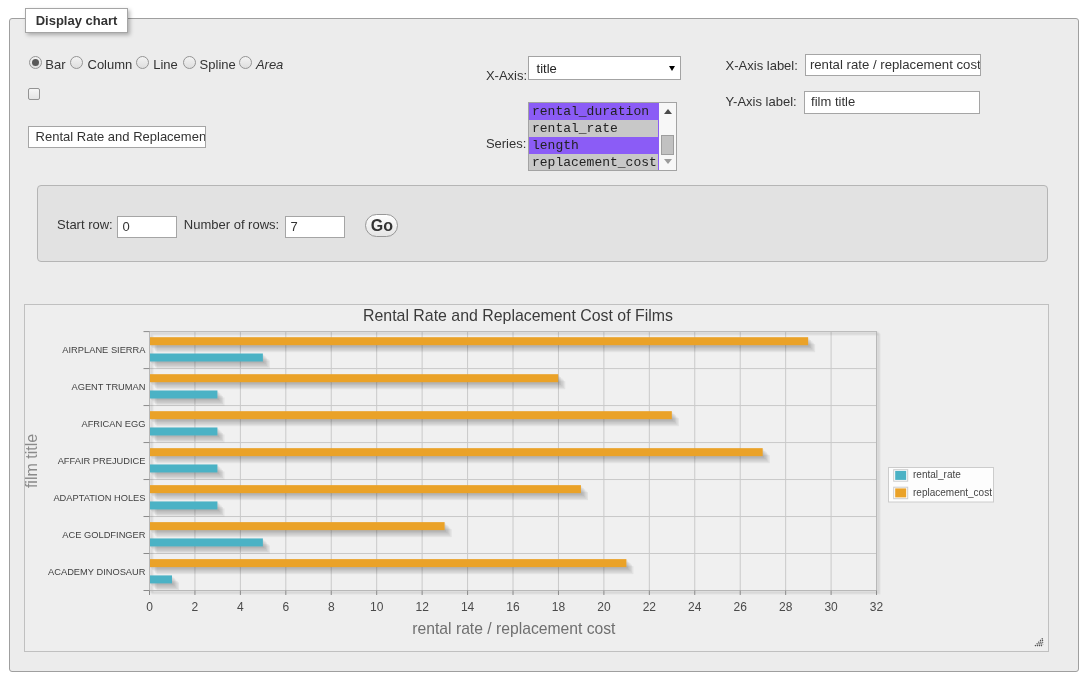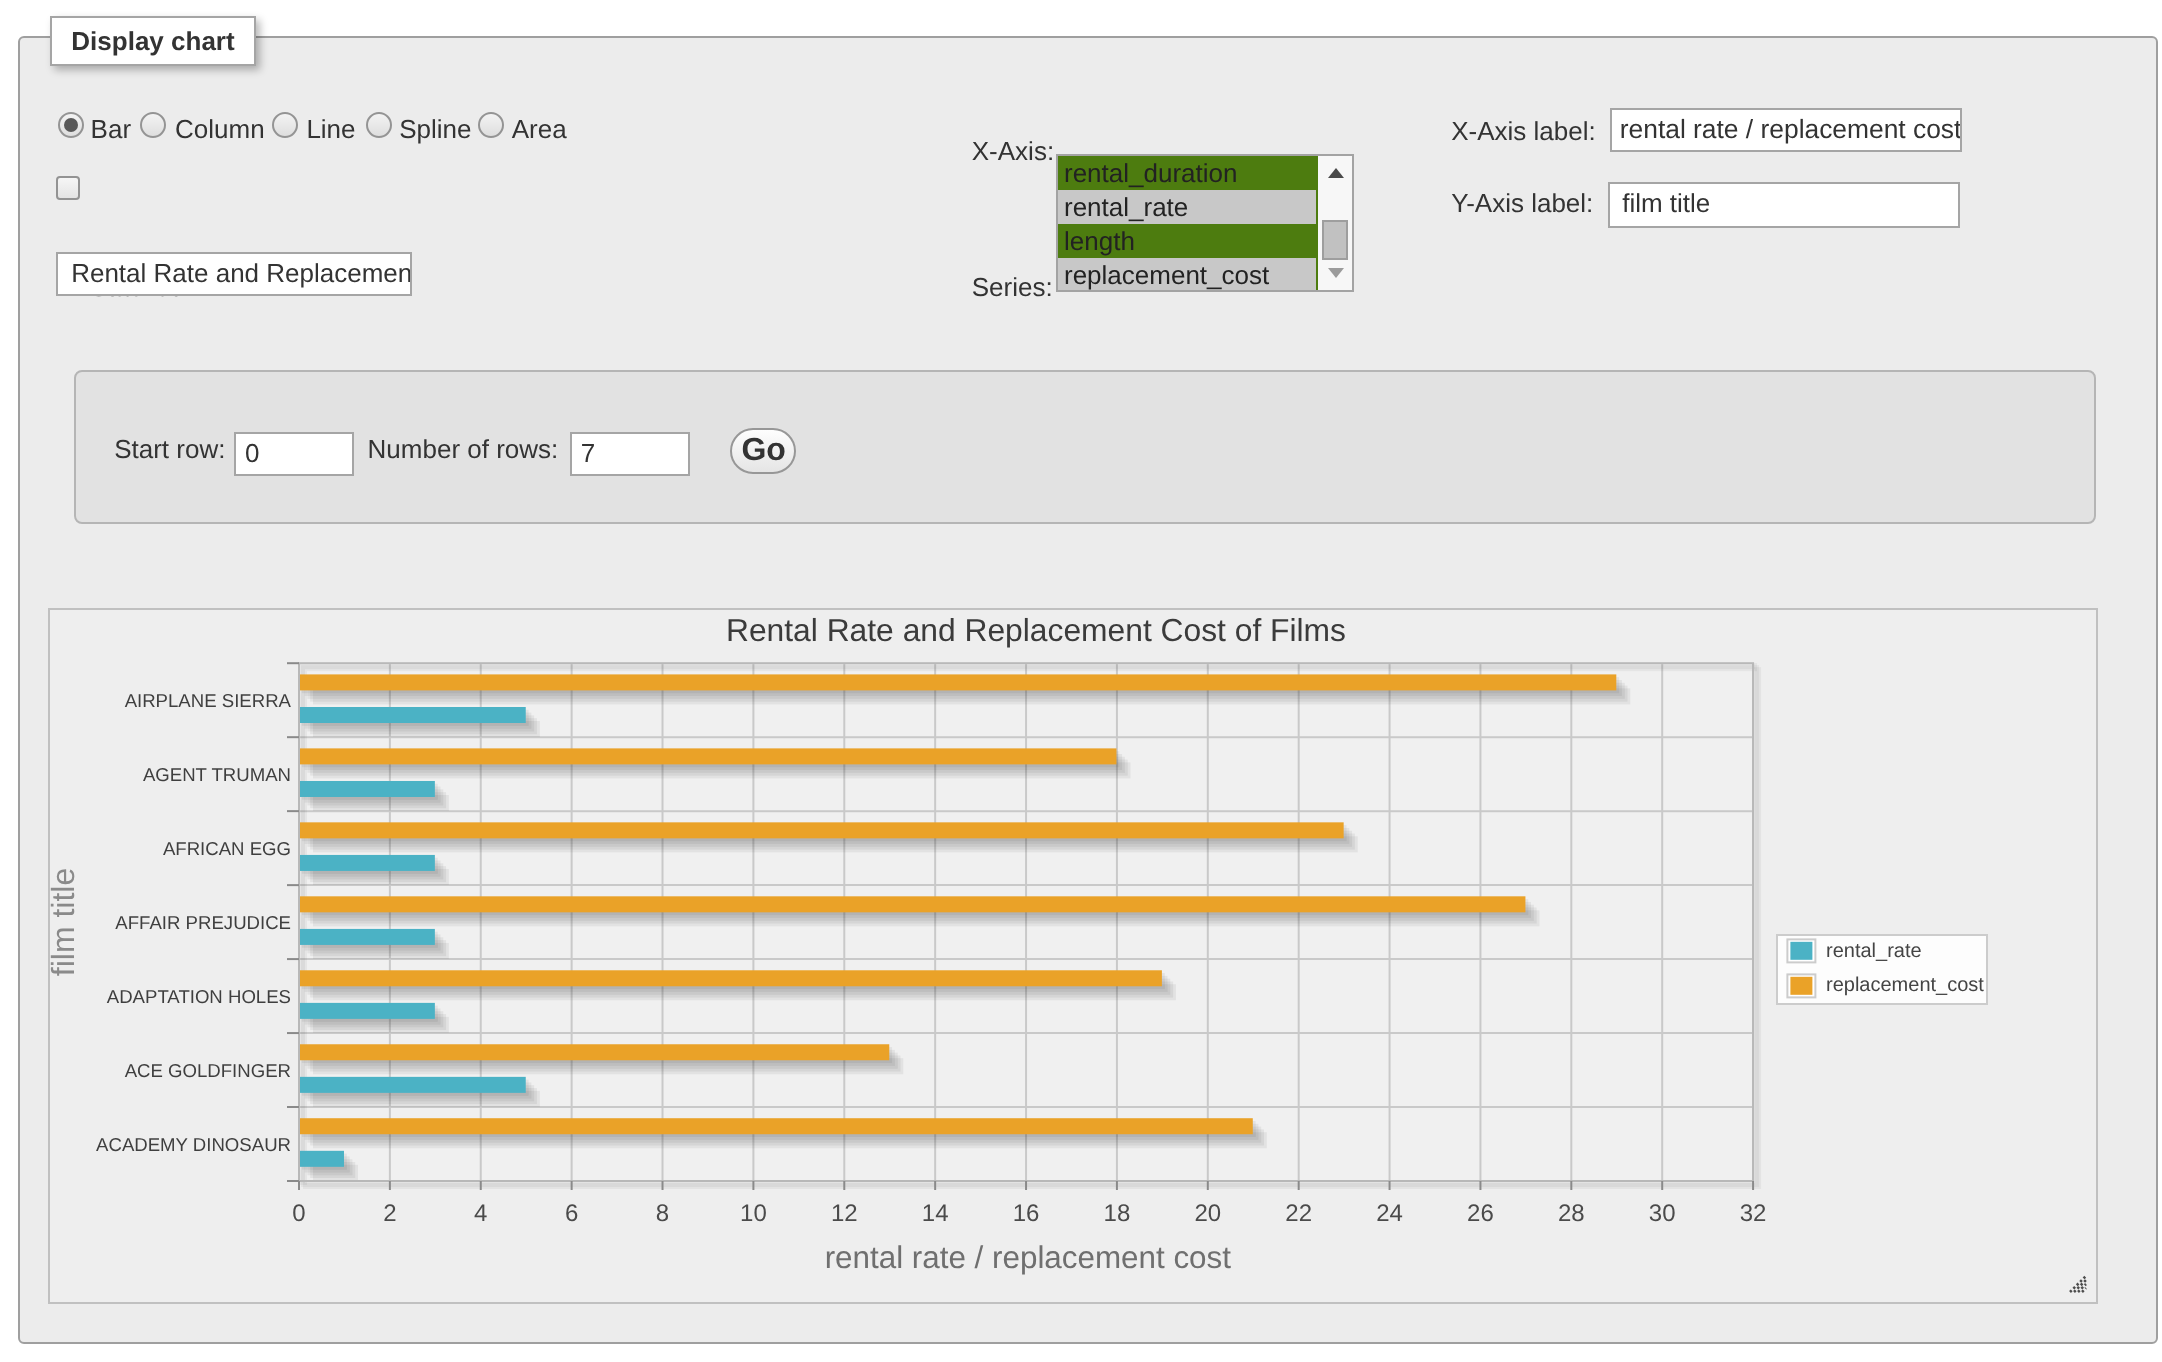--- a/index.html
+++ b/index.html
@@ -9,21 +9,21 @@
 #fieldset { left:9px; top:18px; width:1068px; height:652px; background:#ececec; border:1px solid #9f9f9f; border-radius:3px; }
 #legend { left:25px; top:8px; width:101px; height:23px; background:#fff; border:1px solid #a5a5a5; box-shadow:2px 2px 4px rgba(0,0,0,0.28); font-size:13px; font-weight:bold; color:#333; line-height:23px; text-align:center; }
 .lbl { font-size:13px; color:#333; line-height:15px; white-space:nowrap; }
 .tinput { background:#fff; border:1px solid #a5a5a5; font-size:13px; color:#333; white-space:nowrap; overflow:hidden; }
 .radio { width:11px; height:11px; border:1px solid #949494; border-radius:50%; background:linear-gradient(#f3f3f3,#dedede); }
 .radio.checked::after { content:""; position:absolute; left:2px; top:2px; width:7px; height:7px; border-radius:50%; background:#585858; }
 .check { width:9.5px; height:9.5px; border:1px solid #939393; border-radius:2px; background:linear-gradient(#f6f6f6,#e4e4e4); }
 #xsel { left:528.3px; top:56.4px; width:150.5px; height:21.4px; background:#fff; border:1px solid #a3a3a3; }
 #xsel .txt { position:absolute; left:7.3px; top:3.4px; font-size:13px; color:#222; }
 #xsel .arr { position:absolute; right:5px; top:8.5px; width:0; height:0; border-left:3.5px solid transparent; border-right:3.5px solid transparent; border-top:5px solid #000; }
-#mselect { left:528px; top:77px; width:147px; height:67.3px; background:#4d7c0f; border:1px solid #a3a3a3; overflow:hidden; }
+#mselect { left:528px; top:102px; width:147px; height:67.3px; background:#8b5cf6; border:1px solid #a3a3a3; overflow:hidden;font-family:Liberation Mono, monospace; }
 .opt { position:absolute; left:0; width:125.5px; height:17px; font-size:13px; color:#222; padding-left:3px; line-height:17px; white-space:nowrap; overflow:hidden; }
 .opt.sel { background:#c8c8c8; }
 #msb { position:absolute; right:0; top:0; width:17px; height:67.3px; background:#f7f7f7; }
 .sbarr { position:absolute; width:0; height:0; }
 #msb .up { left:4.5px; top:6px; border-left:4px solid transparent; border-right:4px solid transparent; border-bottom:5px solid #4a4a4a; }
 #msb .dn { left:4.5px; bottom:6px; border-left:4px solid transparent; border-right:4px solid transparent; border-top:5px solid #9b9b9b; }
 #msb .thumb { position:absolute; left:2px; top:31.5px; width:11px; height:18px; background:#c1c1c1; border:1px solid #9e9e9e; }
 #panel { left:36.7px; top:185px; width:1009px; height:75px; background:#e2e2e2; border:1px solid #b5b5b5; border-radius:4px; }
 #gobtn { left:365.3px; top:214px; width:31px; height:21px; border:1px solid #979797; border-radius:11.5px; background:linear-gradient(#fefefe,#e5e5e5); font-size:16px; color:#333; text-align:center; line-height:21px; font-weight:bold; }
 #chartbox { left:24px; top:304px; width:1023px; height:345.5px; background:#eeeeee; border:1px solid #c0c0c0; }
@@ -36,28 +36,32 @@
 
   <div class="abs radio checked" style="left:29px; top:56.2px;"></div>
   <div class="abs lbl" style="left:45.3px; top:56.7px;">Bar</div>
   <div class="abs radio" style="left:70.3px; top:56.2px;"></div>
   <div class="abs lbl" style="left:87.5px; top:56.7px;">Column</div>
   <div class="abs radio" style="left:136px; top:56.2px;"></div>
   <div class="abs lbl" style="left:153.2px; top:56.7px;">Line</div>
   <div class="abs radio" style="left:182.8px; top:56.2px;"></div>
   <div class="abs lbl" style="left:199.6px; top:56.7px;">Spline</div>
   <div class="abs radio" style="left:238.9px; top:56.2px;"></div>
-  <div class="abs lbl" style="left:255.9px; top:56.7px;">Area</div>
+  <div class="abs lbl" style="left:255.9px; top:56.7px;font-style:italic;">Area</div>
 
   <div class="abs check" style="left:28.4px; top:88.4px;"></div>
   <div class="abs lbl" style="left:45px; top:88px;margin-top:48px;">Stacked</div>
 
   <div class="abs tinput" style="left:27.7px; top:126.1px; width:169.9px; height:20px; padding-left:6.9px; line-height:20px;">Rental Rate and Replacement Cost of Films</div>
 
   <div class="abs lbl" style="left:485.9px; top:68px;">X-Axis:</div>
+  <div class="abs" id="xsel">
+      <div class="txt">title</div>
+      <div class="arr"></div>
+    </div>
 
   <div class="abs lbl" style="left:485.9px; top:136.1px;">Series:</div>
   <div class="abs" id="mselect">
     <div class="opt" style="top:0px;">rental_duration</div>
     <div class="opt sel" style="top:17px;">rental_rate</div>
     <div class="opt" style="top:34px;">length</div>
     <div class="opt sel" style="top:51px;">replacement_cost</div>
     <div id="msb">
         <div class="sbarr up"></div>
         <div class="thumb"></div>

